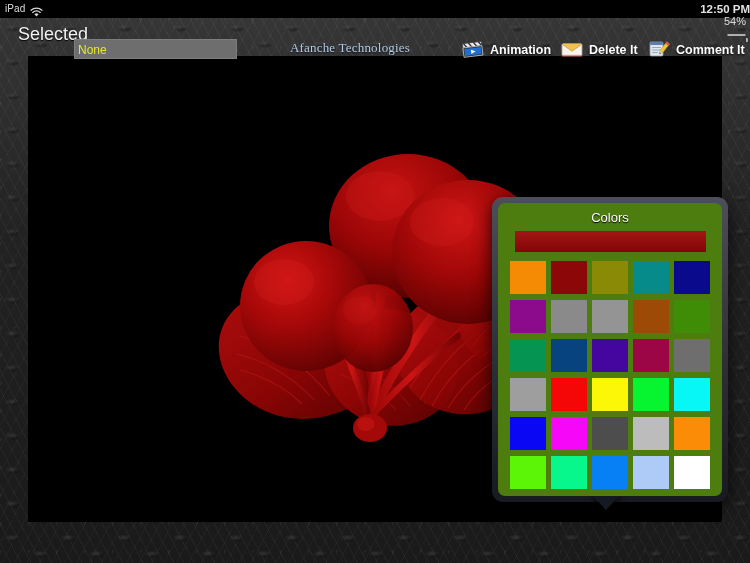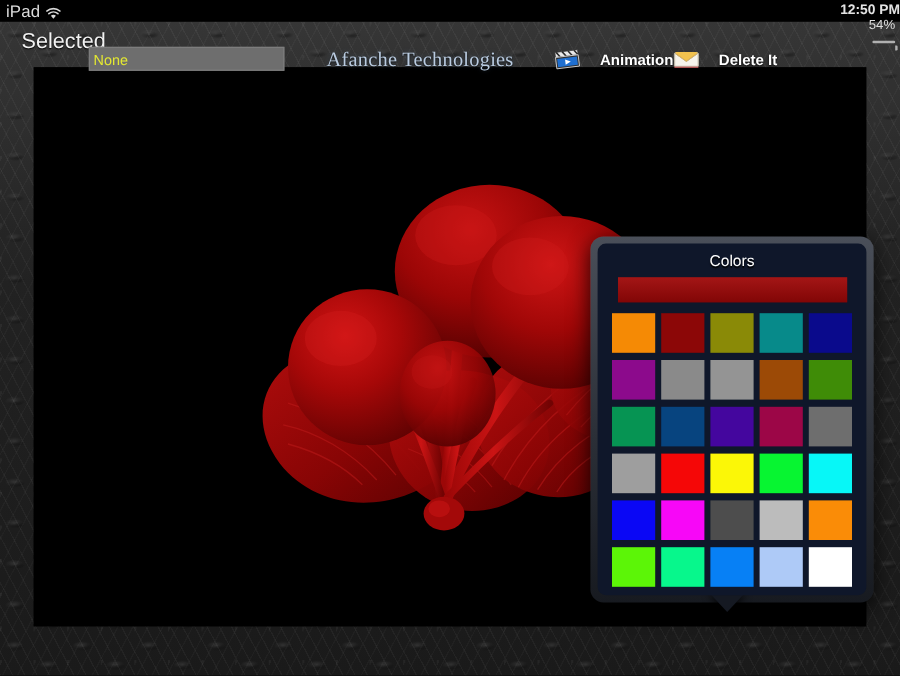--- a/index.html
+++ b/index.html
@@ -11,21 +11,21 @@
   }
   #app{position:absolute;inset:0;width:750px;height:563px;overflow:hidden;}
 
   
   .statusbar{
     position:absolute;left:0;top:0;width:750px;height:18px;
     background:#000;color:#d8d8d8;font-size:11px;line-height:18px;
     z-index:40;
   }
   .sb-left{position:absolute;left:5px;top:0;display:flex;align-items:center;gap:5px;height:18px;}
-  .sb-carrier{font-size:14px;color:#dcdcdc;letter-spacing:.1px;}
+  .sb-carrier{font-size:10px;color:#dcdcdc;letter-spacing:.1px;}
   .wifi-ico{display:inline-block;width:13px;height:11px;position:relative;top:1px;}
   .sb-center{position:absolute;left:0;top:0;width:750px;text-align:right;font-size:11.5px;color:#e2e2e2;line-height:18px;font-weight:bold;}
   .sb-right{position:absolute;right:4px;top:12px;height:18px;display:flex;align-items:flex-end;gap:4px;flex-direction:column;}
   .sb-batt-pct{font-size:11px;color:#dcdcdc;}
   .batt{
     width:19px;height:9px;border:1px solid #b0b0b0;border-radius:2px;
     position:relative;box-sizing:border-box;background:#111;
   }
   .batt:after{content:"";position:absolute;right:-3px;top:2.5px;width:2px;height:4px;background:#b0b0b0;border-radius:0 1px 1px 0;}
   .batt i{position:absolute;left:1px;top:1px;bottom:1px;width:9px;background:#cfcfcf;border-radius:1px;display:block;}
@@ -60,26 +60,26 @@
   }
   .sel-field{
     position:absolute;left:74px;top:21px;width:163px;height:20px;
     background:#6e6e6e;border:1px solid #7d7d7d;box-sizing:border-box;
   }
   .sel-value{
     position:absolute;left:78px;top:25px;color:#e4e832;font-size:12px;
   }
   .brand{
     position:absolute;left:250px;top:22px;width:200px;text-align:center;
-    font-family:"Liberation Serif", serif;font-size:17px;color:#b9cbe0;
+    font-family:"Liberation Serif", serif;font-size:13px;color:#b9cbe0;
     text-shadow:0 1px 2px #000, 0 0 4px rgba(120,160,200,.35);
     letter-spacing:.2px;
   }
   .tb-btn{
-    position:absolute;top:21px;height:22px;display:flex;align-items:center;gap:15px;
+    position:absolute;top:21px;height:22px;display:flex;align-items:center;gap:5px;
     color:#fff;font-size:12.5px;font-weight:bold;text-shadow:0 1px 2px #000;
     cursor:pointer;
   }
   .tb-btn .lbl{white-space:nowrap;}
   #btn-animation{left:461px;}
   #btn-email{left:560px;}
   #btn-comment{left:647px;}
 
   
   .canvas-wrap{
@@ -93,21 +93,21 @@
     position:absolute;left:492px;top:197px;width:236px;height:305px;z-index:25;
   }
   .pop-frame{
     position:absolute;left:0;top:0;width:236px;height:305px;
     background:linear-gradient(180deg,#4a4f59 0%,#2b2f37 55%,#171a20 100%);
     border-radius:11px;
     box-shadow:0 5px 18px rgba(0,0,0,.8);
   }
   .pop-inner{
     position:absolute;left:6px;top:6px;width:224px;height:293px;
-    background:#0f172a;border-radius:7px;overflow:hidden;
+    background:#4d7c0f;border-radius:7px;overflow:hidden;
   }
   .pop-title{
     position:absolute;left:0;top:7px;width:224px;text-align:center;
     color:#ffffff;font-size:13px;text-shadow:0 1px 1px #000;
   }
   .pop-preview{
     position:absolute;left:17px;top:28px;width:191px;height:21px;
     background:#9e0707;
     background-image:linear-gradient(180deg,#a80909 0%,#8e0404 100%);
   }
@@ -196,20 +196,36 @@
           <rect x="2" y="6" width="20" height="11.5" rx="1" fill="#f7f4ec" stroke="#b9b2a2" stroke-width=".7"></rect>
           <path d="M2 17.5 h20 v1 h-20 z" fill="#e06a6a"></path>
           <path d="M2.4 6.4 L12 13.2 L21.6 6.4" fill="#e9b43a" stroke="#c4912a" stroke-width=".8"></path>
           <path d="M2.4 6.4 L12 13.2 L21.6 6.4 L21.6 17 L2.4 17 Z" fill="none" stroke="#cfc7b6" stroke-width=".5"></path>
           <path d="M2.4 5.4 L12 12.6 L21.6 5.4 Z" fill="#f2c24e"></path>
         </svg>
       </span>
       <span class="lbl">Delete It</span>
     </div>
 
+    <div class="tb-btn" id="btn-comment">
+      <span>
+        <svg width="24" height="21" viewBox="0 0 24 21">
+          <rect x="3" y="4" width="13" height="14" rx="1.2" fill="#dfe6ee" stroke="#8e9aa8" stroke-width=".8"></rect>
+          <rect x="3" y="4" width="13" height="3" rx="1.2" fill="#5b7fb5"></rect>
+          <path d="M5.5 9.5 h8 M5.5 12 h8 M5.5 14.5 h5" stroke="#93a0ae" stroke-width=".9" stroke-linecap="round"></path>
+          <g transform="rotate(38 16 11)">
+            <rect x="14.6" y="3" width="3.4" height="11" fill="#f2c93a" stroke="#c69f21" stroke-width=".6"></rect>
+            <rect x="14.6" y="3" width="3.4" height="2.2" fill="#d9534f"></rect>
+            <path d="M14.6 14 L16.3 17 L18 14 Z" fill="#f3e3b0" stroke="#b9a86f" stroke-width=".5"></path>
+            <path d="M15.5 15.6 L16.3 17 L17.1 15.6 Z" fill="#333"></path>
+          </g>
+        </svg>
+      </span>
+      <span class="lbl">Comment It</span>
+    </div>
   </div>
 
   <div class="canvas-wrap">
     <svg class="model-svg" viewBox="0 0 694 466">
       <defs>
         <radialGradient id="chA" cx="36%" cy="30%" r="78%">
           <stop offset="0%" stop-color="#d21414"></stop>
           <stop offset="45%" stop-color="#a60808"></stop>
           <stop offset="100%" stop-color="#5c0202"></stop>
         </radialGradient>

